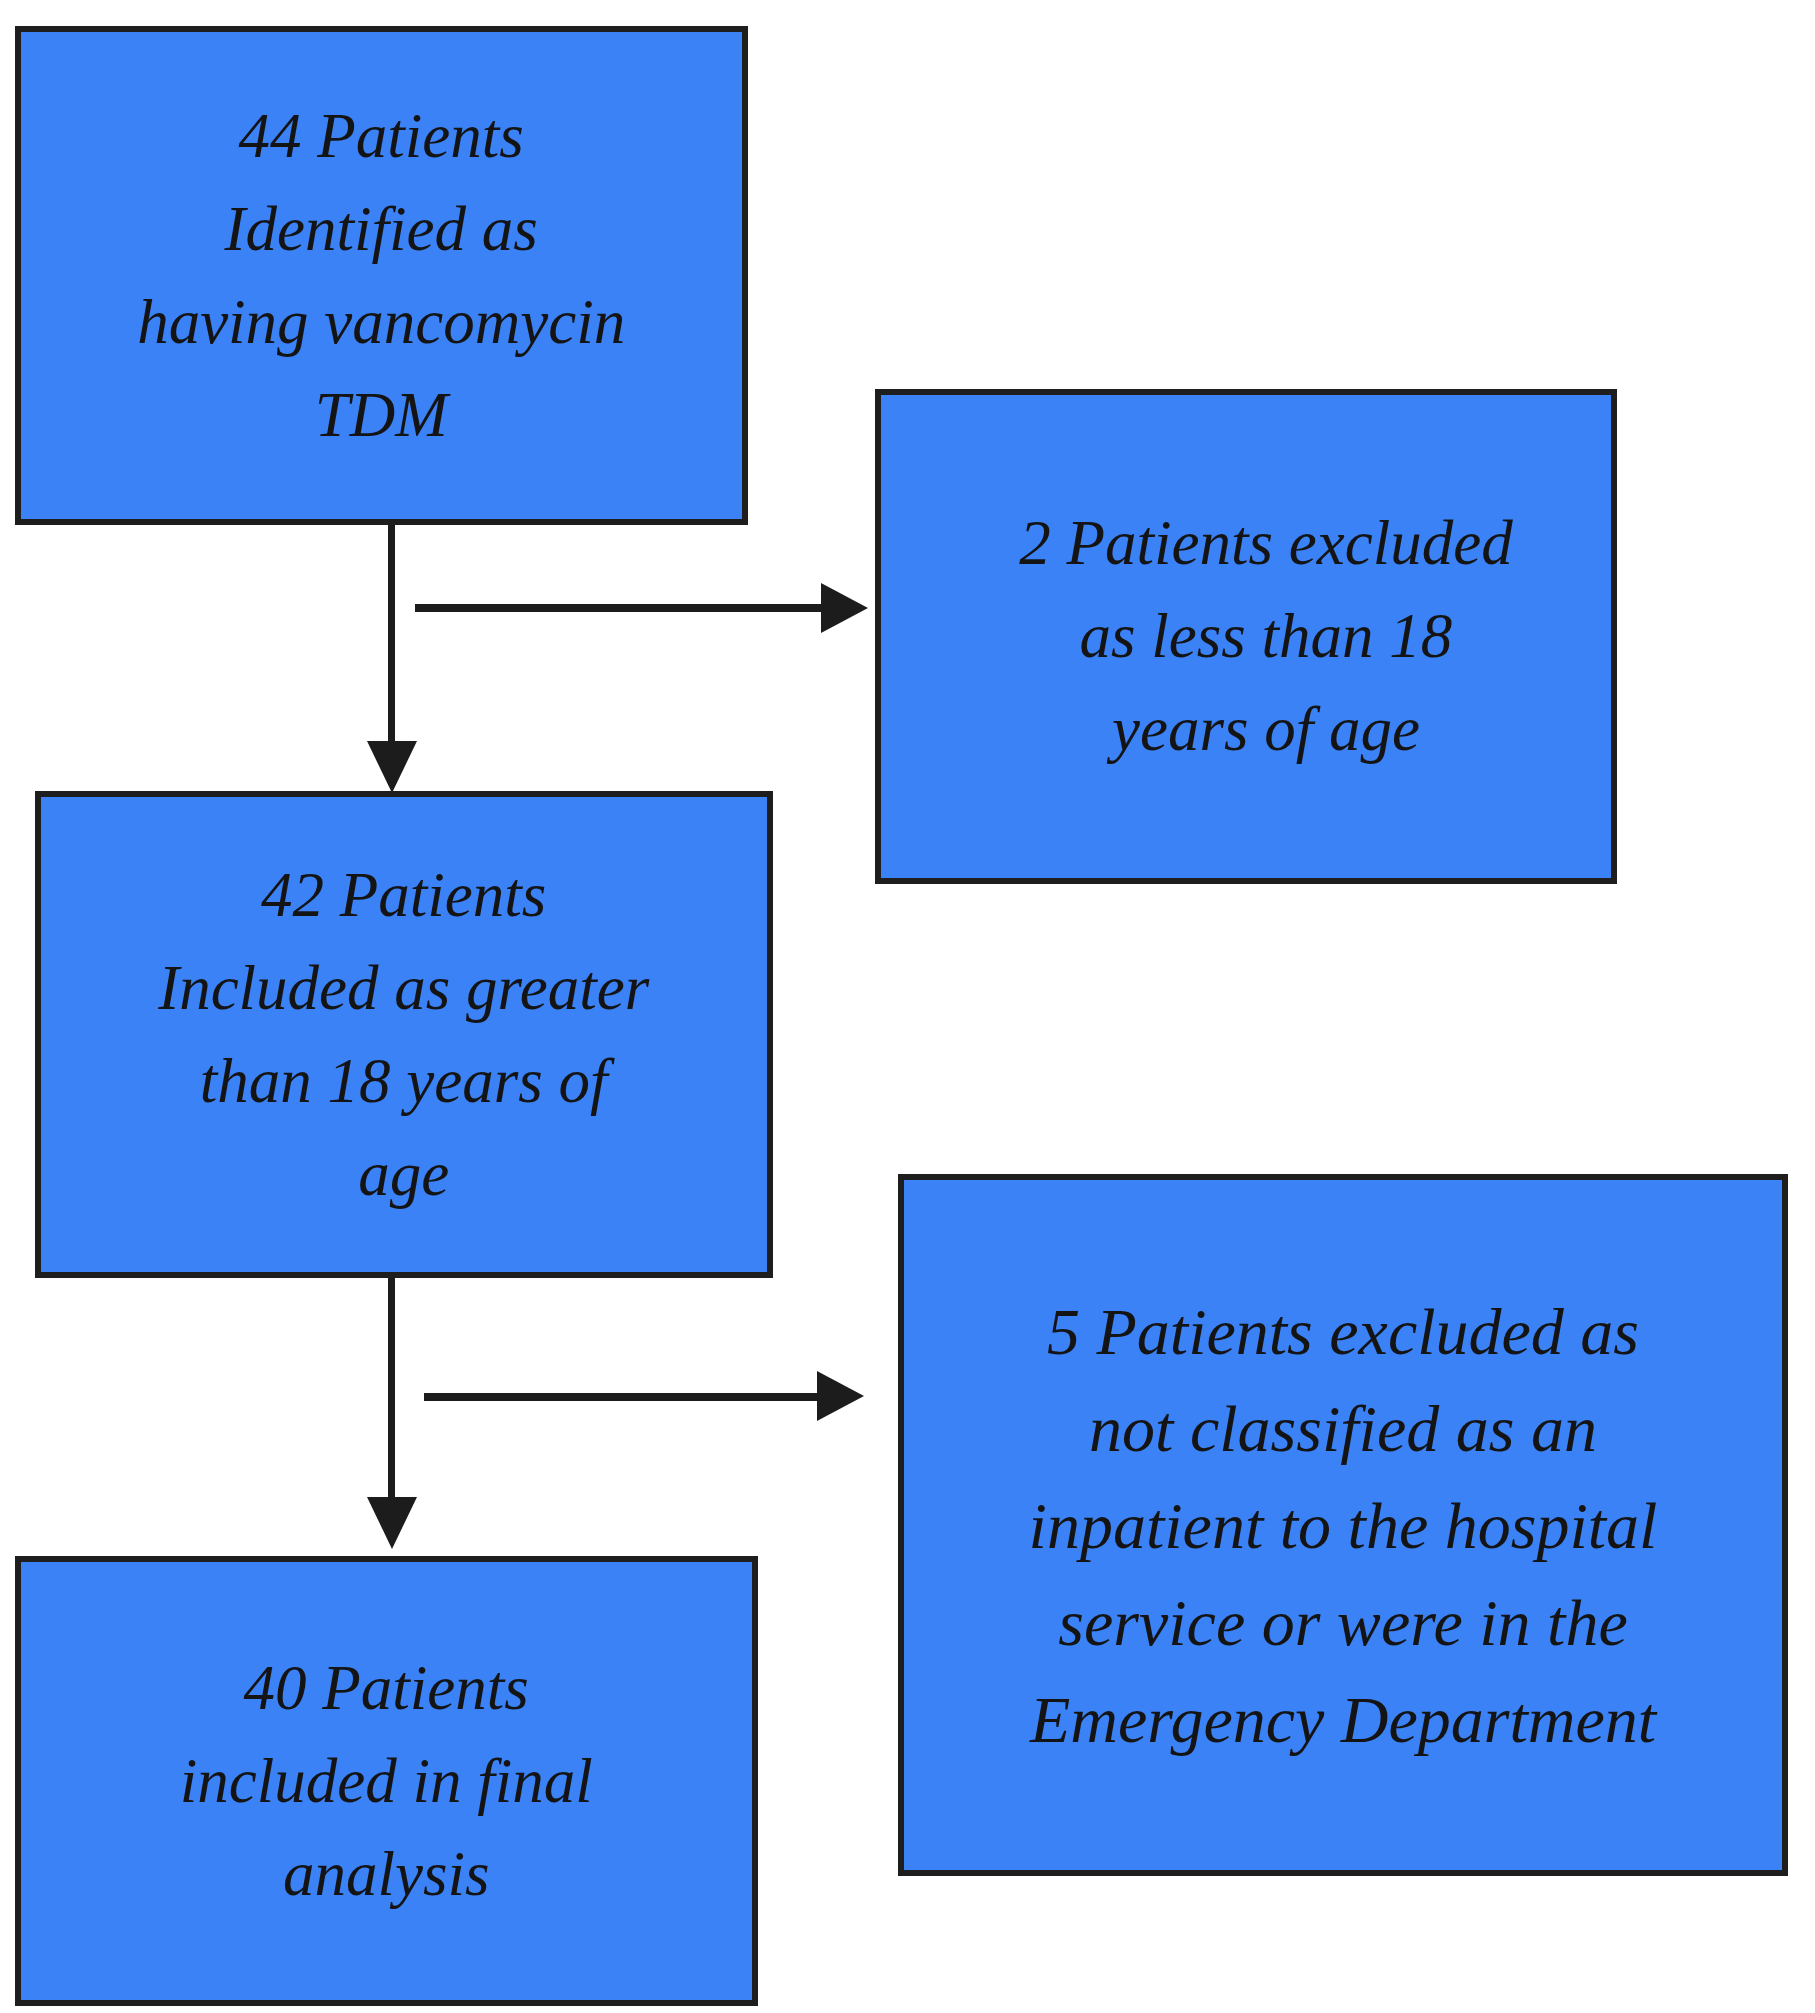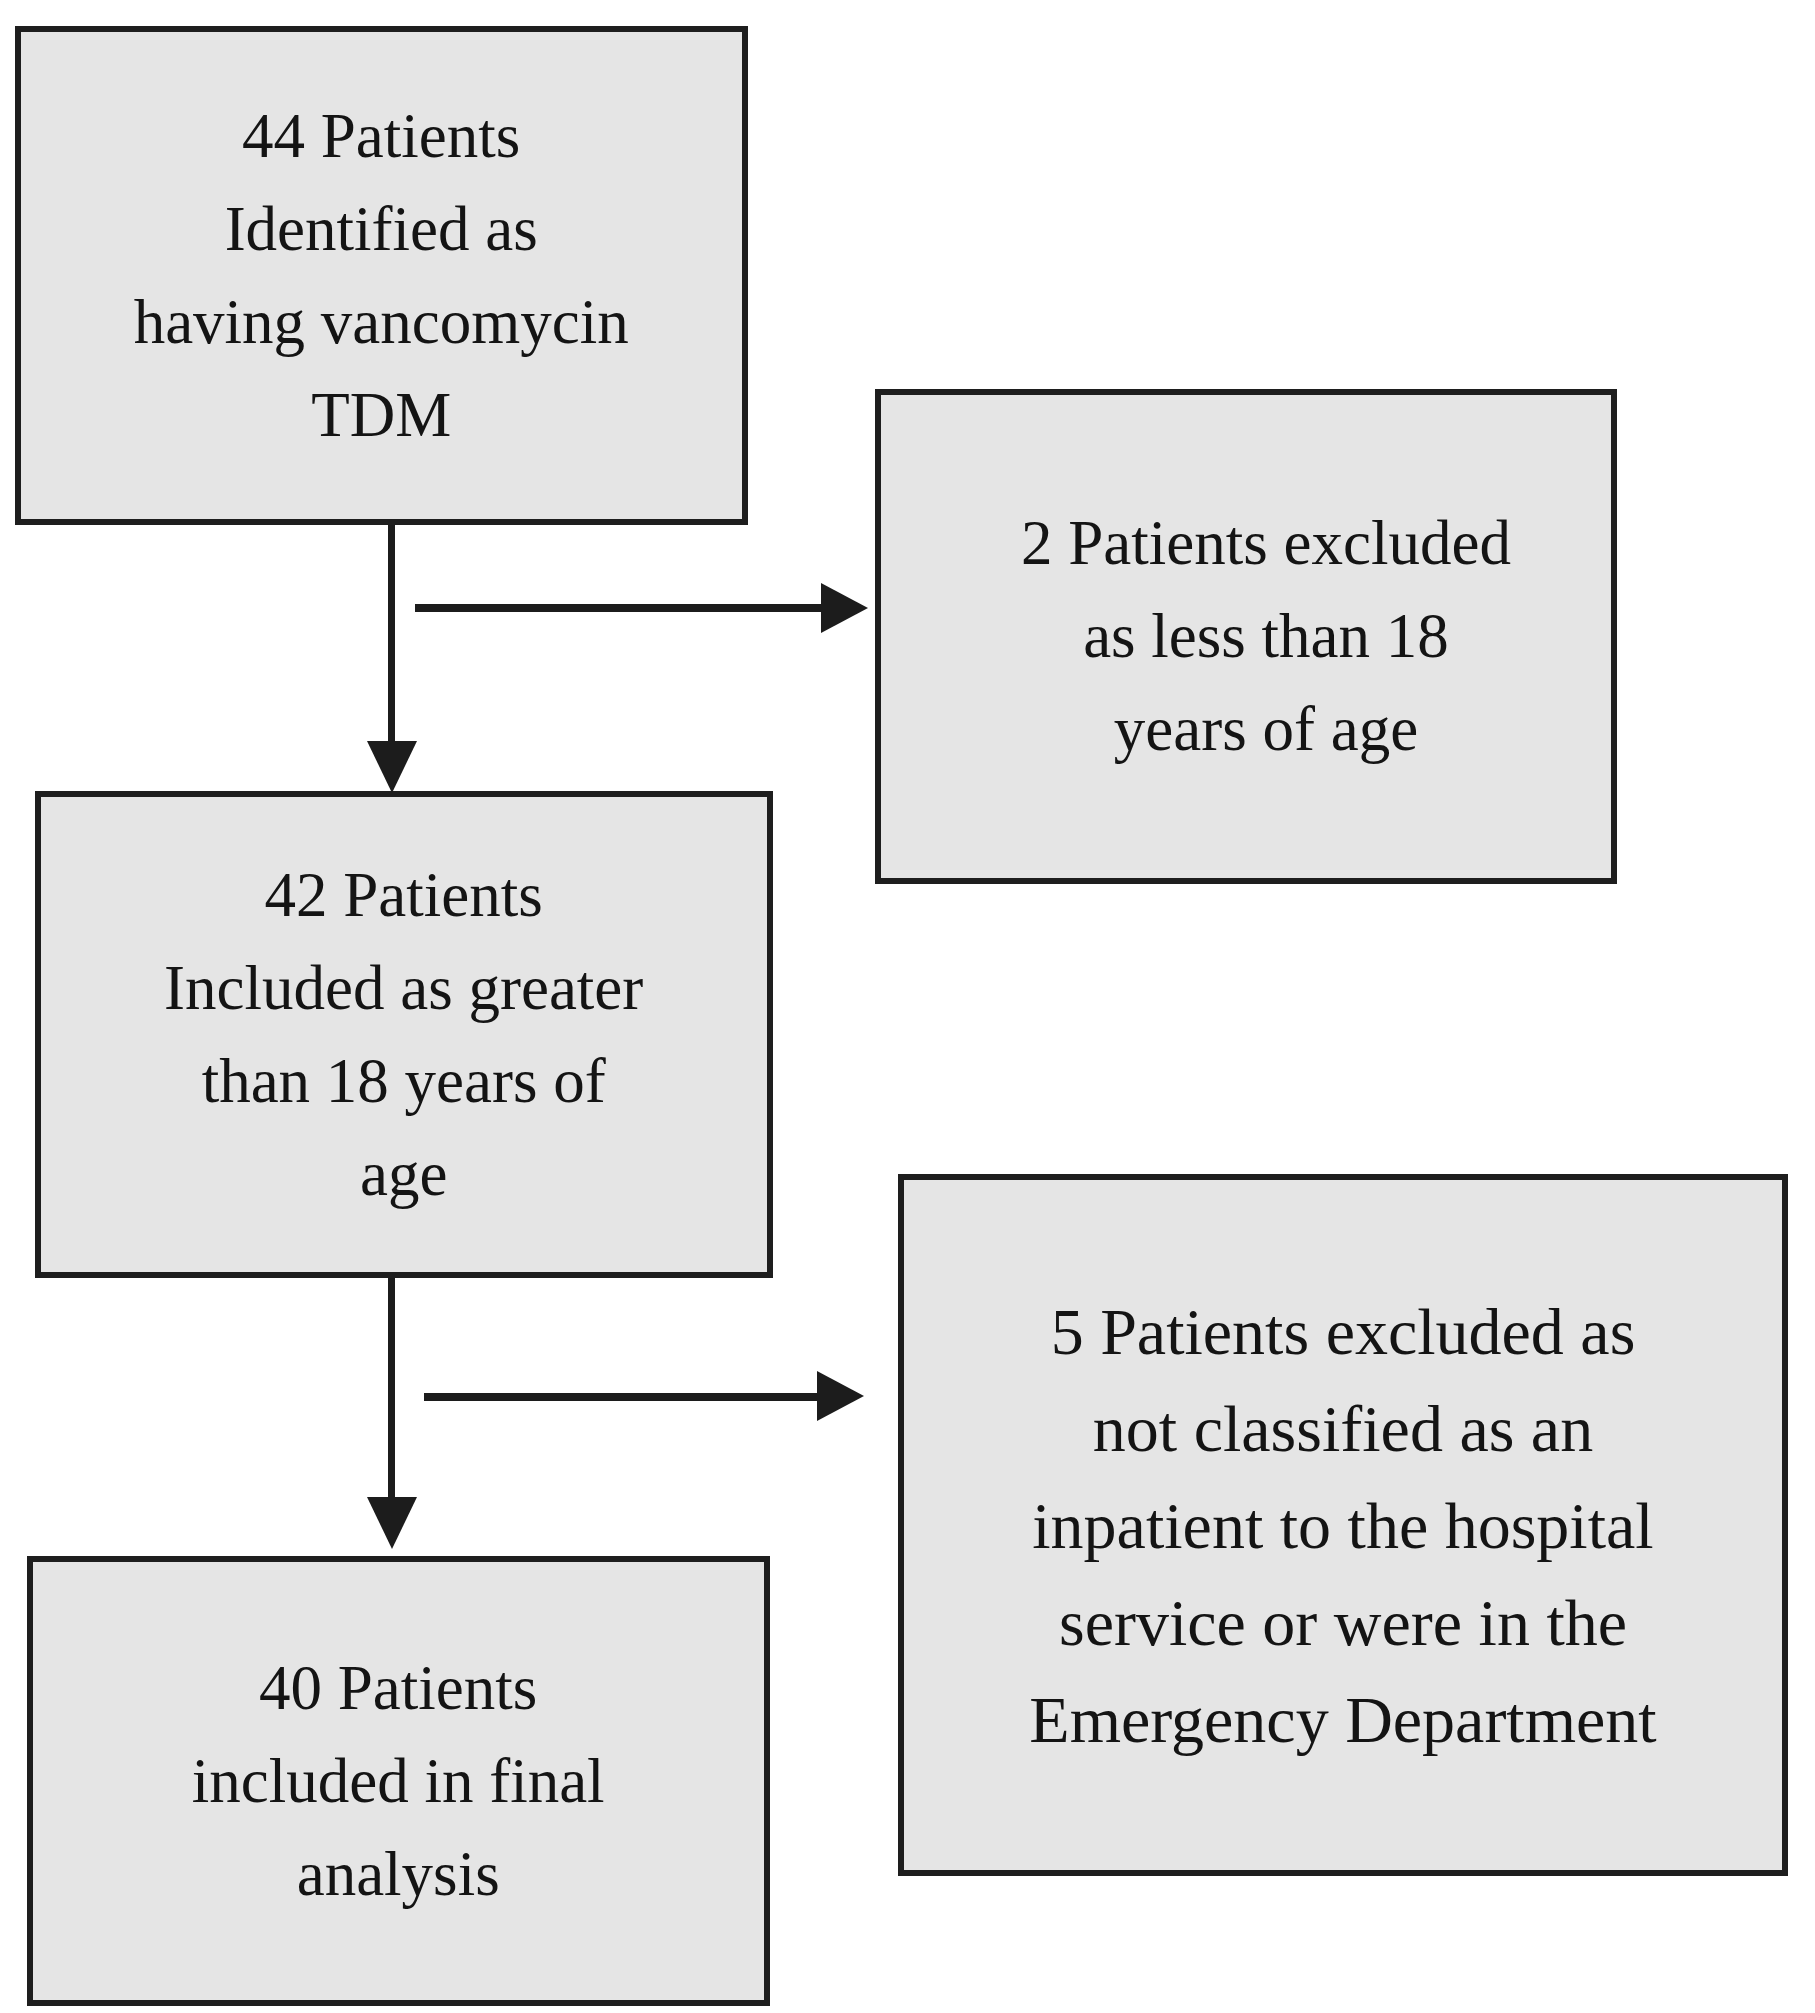--- a/index.html
+++ b/index.html
@@ -13,35 +13,36 @@
     height: 2013px;
     background: #ffffff;
     font-family: "Liberation Serif", "DejaVu Serif", serif;
     color: #141414;
     overflow: hidden;
   }
   .flow-box {
     position: absolute;
     box-sizing: border-box;
     border: 6px solid #1e1e1e;
-    background: #e5e5e5;
+    background: #3b82f6;
     display: flex;
     align-items: center;
     justify-content: center;
     text-align: center;
     white-space: pre-line;
     font-size: 63px;
     line-height: 93px;
     color: #141414;
+    font-style: italic;
   }
   .box-1 { left: 14.7px;   top: 26px;   width: 733px;  height: 499px; }
   .box-2 { left: 875px; top: 389px;  width: 742px;  height: 495px; padding-left: 40px; }
   .box-3 { left: 14.7px;   top: 791px;  width: 738px;  height: 487px; margin-left: 20px; }
   .box-4 { left: 898px; top: 1174px; width: 890px; height: 702px; font-size: 66px; line-height: 97px; }
-  .box-5 { left: 14.7px;   top: 1556px; width: 743px;  height: 450px; margin-left: 12px; }
+  .box-5 { left: 14.7px;   top: 1556px; width: 743px;  height: 450px; }
 
   .line {
     position: absolute;
     background: #1c1c1c;
   }
   .v-line-1 { left: 388px; top: 525px;  width: 7px; height: 218px; }
   .v-line-2 { left: 388px; top: 1278px; width: 7px; height: 221px; }
   .h-line-1 { left: 415px; top: 604px;  width: 408px; height: 7.8px; }
   .h-line-2 { left: 424px; top: 1393px; width: 395px; height: 7.8px; }
 

